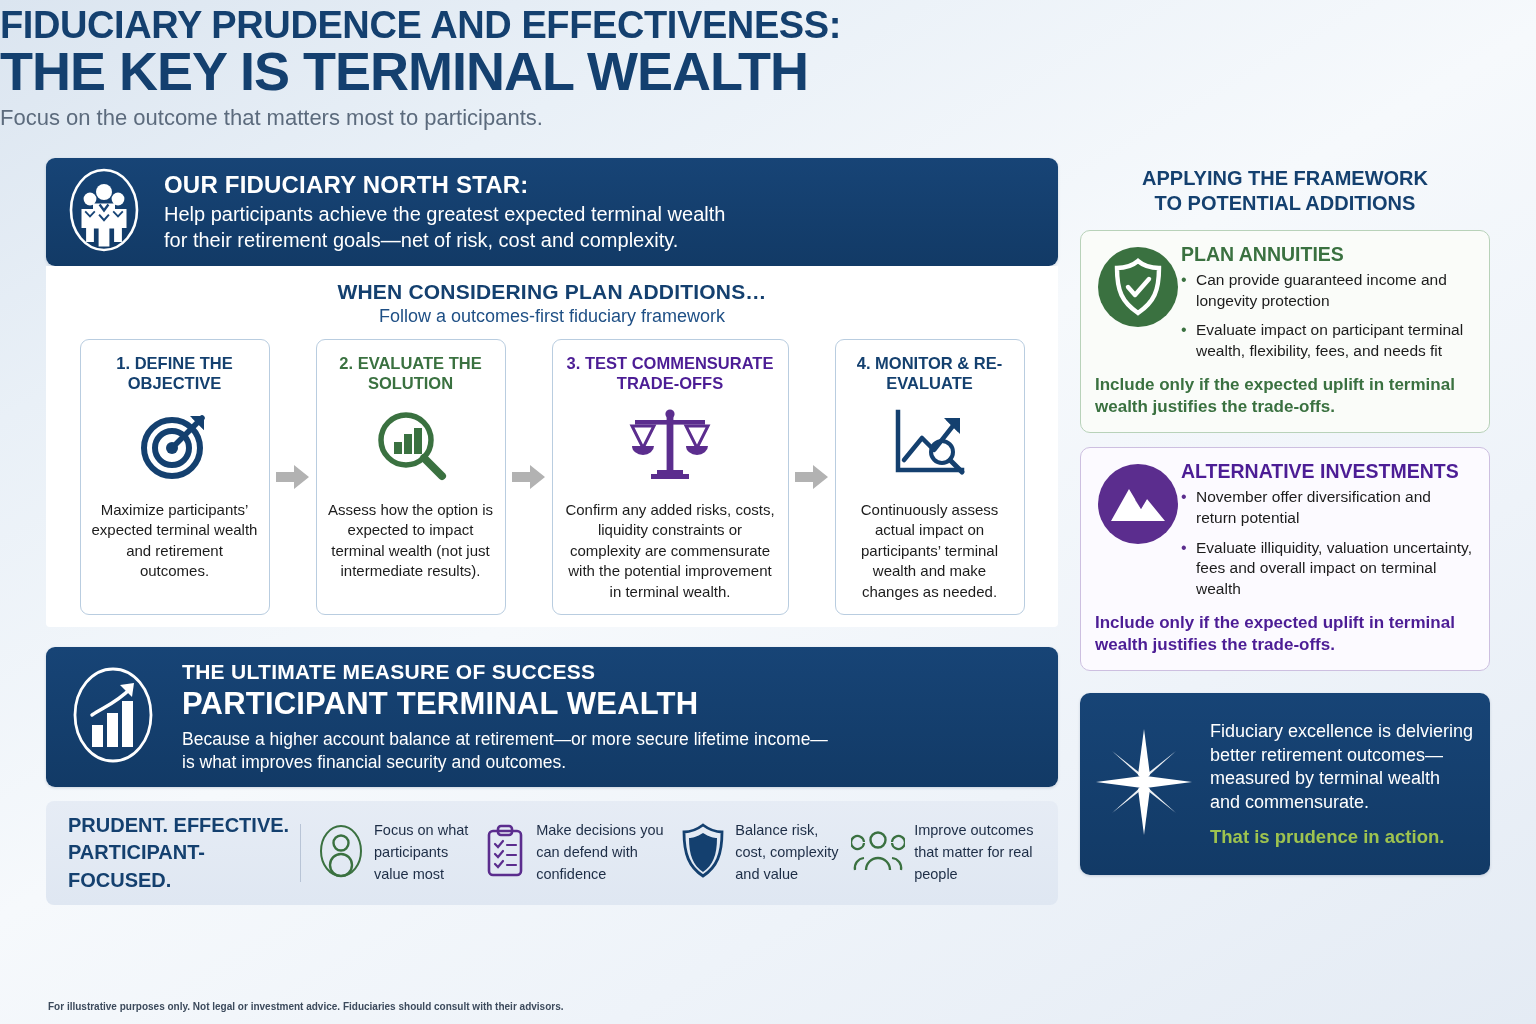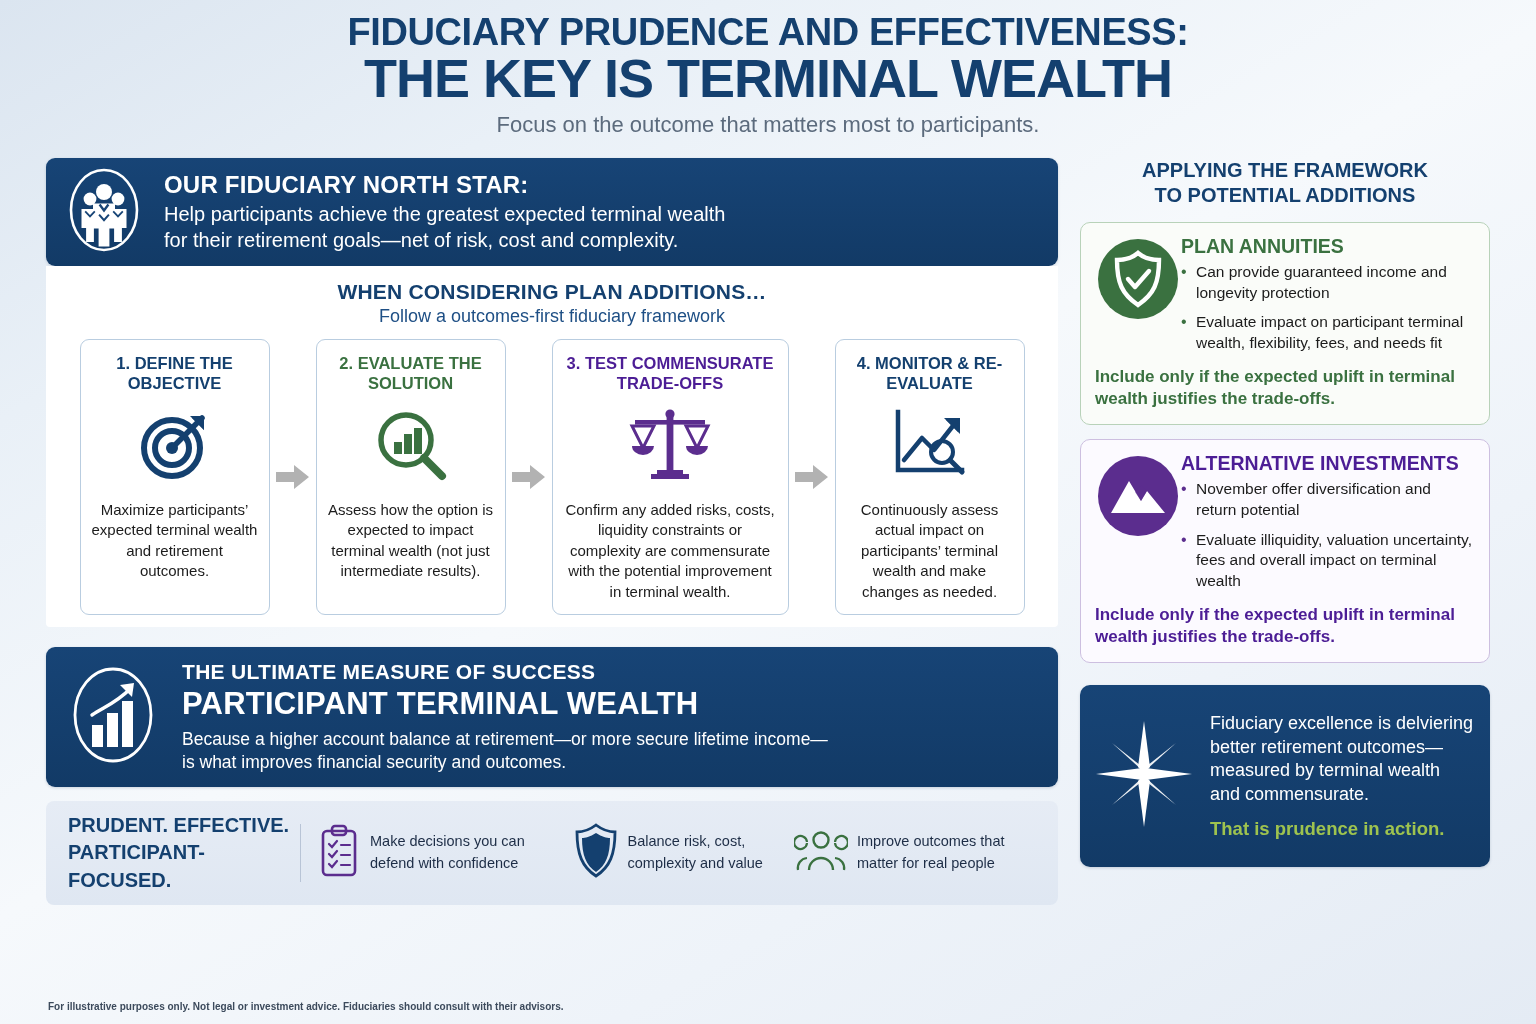--- a/index.html
+++ b/index.html
@@ -6,38 +6,38 @@
   html, body { width: 1536px; height: 1024px; }
   body {
     font-family: "Liberation Sans", sans-serif;
     background: linear-gradient(150deg, #dbe5f0 0%, #e9f0f7 22%, #f6f9fc 48%, #eef3f9 72%, #e4ebf4 100%);
     position: relative;
     overflow: hidden;
     color: #16365f;
   }
 
   
-  #header { padding-top: 12px; text-align: center; }
+  #header { padding-top: 5px; }
   #title-line1 {
     font-size: 38px; font-weight: 700; letter-spacing: -0.4px;
     color: #14406f; line-height: 1.06;
   }
   #title-line2 {
     font-size: 54px; font-weight: 700; letter-spacing: -1px;
     color: #14406f; line-height: 1.04; margin-top: -2px;
   }
   #subtitle {
     font-size: 22px; color: #5c6b7d; margin-top: 6px; font-weight: 400;
   }
 
   
   #stage { position: absolute; top: 158px; left: 0; width: 1536px; height: 866px; }
 
   #left-col { position: absolute; left: 46px; top: 0; width: 1012px; }
-  #right-col { position: absolute; left: 1080px; top: 0; width: 410px; }
+  #right-col { position: absolute; left: 1080px; top: 8px; width: 410px; }
 
   
   .navy {
     background: linear-gradient(180deg, #174476 0%, #123a66 100%);
     border-radius: 9px;
     color: #fff;
     display: flex;
     align-items: center;
     box-shadow: 0 1px 3px rgba(20,50,90,.18);
   }
@@ -289,20 +289,30 @@
       </div>
     </div>
 
     <div id="values">
       <div id="values-head">
         <div>PRUDENT. EFFECTIVE.</div>
         <div>PARTICIPANT-FOCUSED.</div>
       </div>
       <div id="values-div"></div>
 
+      <div class="value-item">
+        <span class="vi-ico">
+          <svg width="48" height="56" viewBox="0 0 48 56">
+            <ellipse cx="24" cy="28" rx="20" ry="25" fill="none" stroke="#3a7140" stroke-width="2"></ellipse>
+            <circle cx="24" cy="20" r="7.5" fill="none" stroke="#3a7140" stroke-width="2.4"></circle>
+            <path d="M24 31 a11 11 0 0 0 0 22 a11 11 0 0 0 0 -22" fill="none" stroke="#3a7140" stroke-width="2.4"></path>
+          </svg>
+        </span>
+        <span class="vi-txt">Focus on what participants value most</span>
+      </div>
 
       <div class="value-item">
         <span class="vi-ico">
           <svg width="44" height="56" viewBox="0 0 44 56">
             <rect x="6" y="8" width="32" height="44" rx="4" fill="none" stroke="#5b2d8e" stroke-width="2.6"></rect>
             <rect x="15" y="3" width="14" height="9" rx="3" fill="none" stroke="#5b2d8e" stroke-width="2.6"></rect>
             <g stroke="#5b2d8e" stroke-width="2.2" fill="none" stroke-linecap="round">
               <path d="M12 21 l3 3 l5 -6"></path>
                 <path d="M24 22 h9"></path>
               <path d="M12 31 l3 3 l5 -6"></path>

